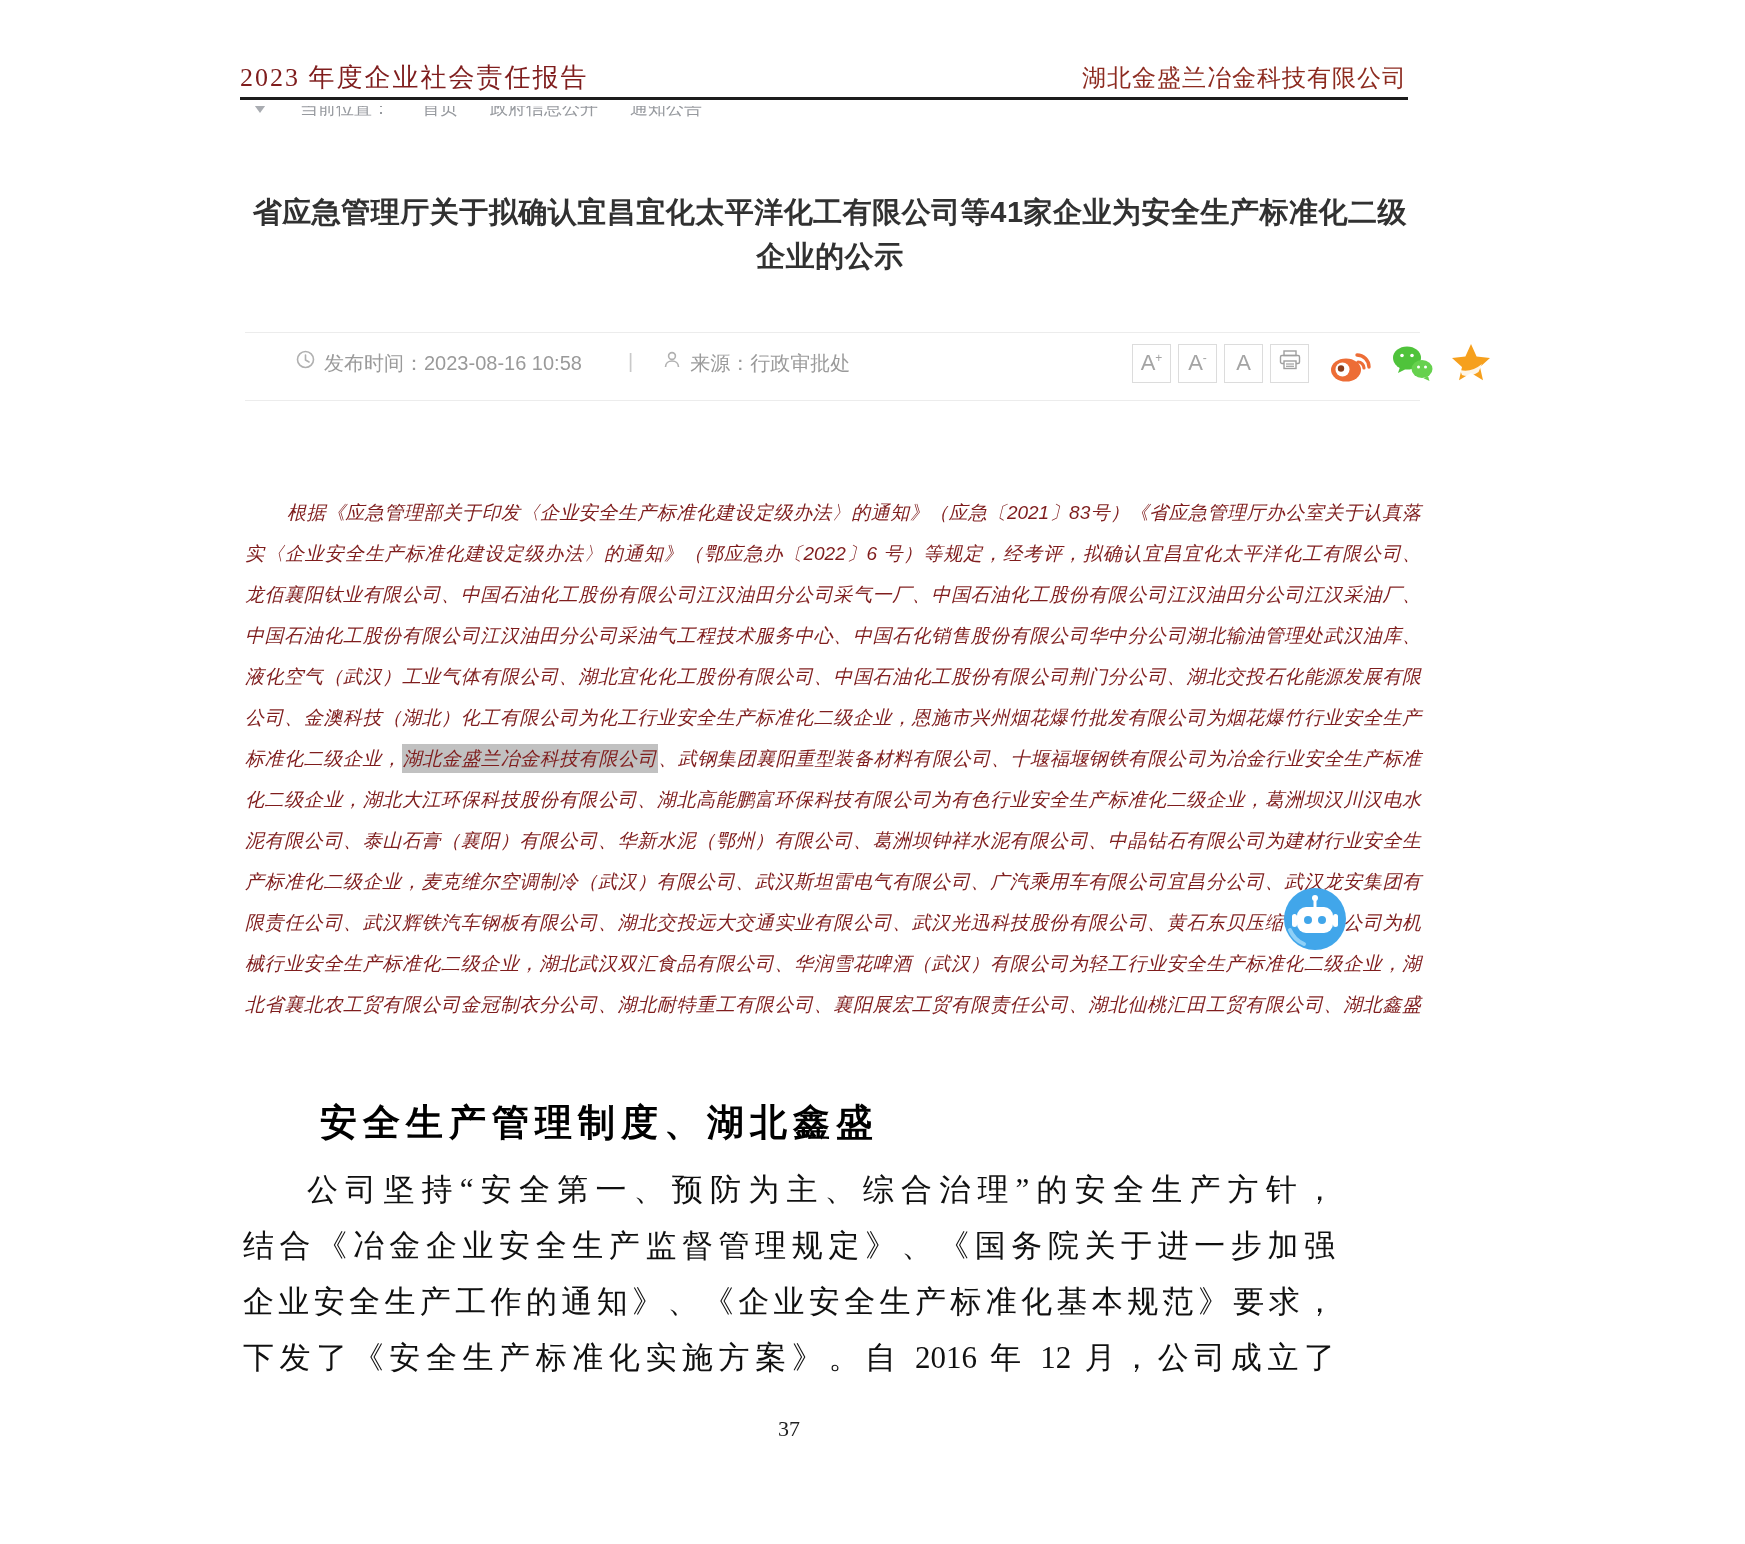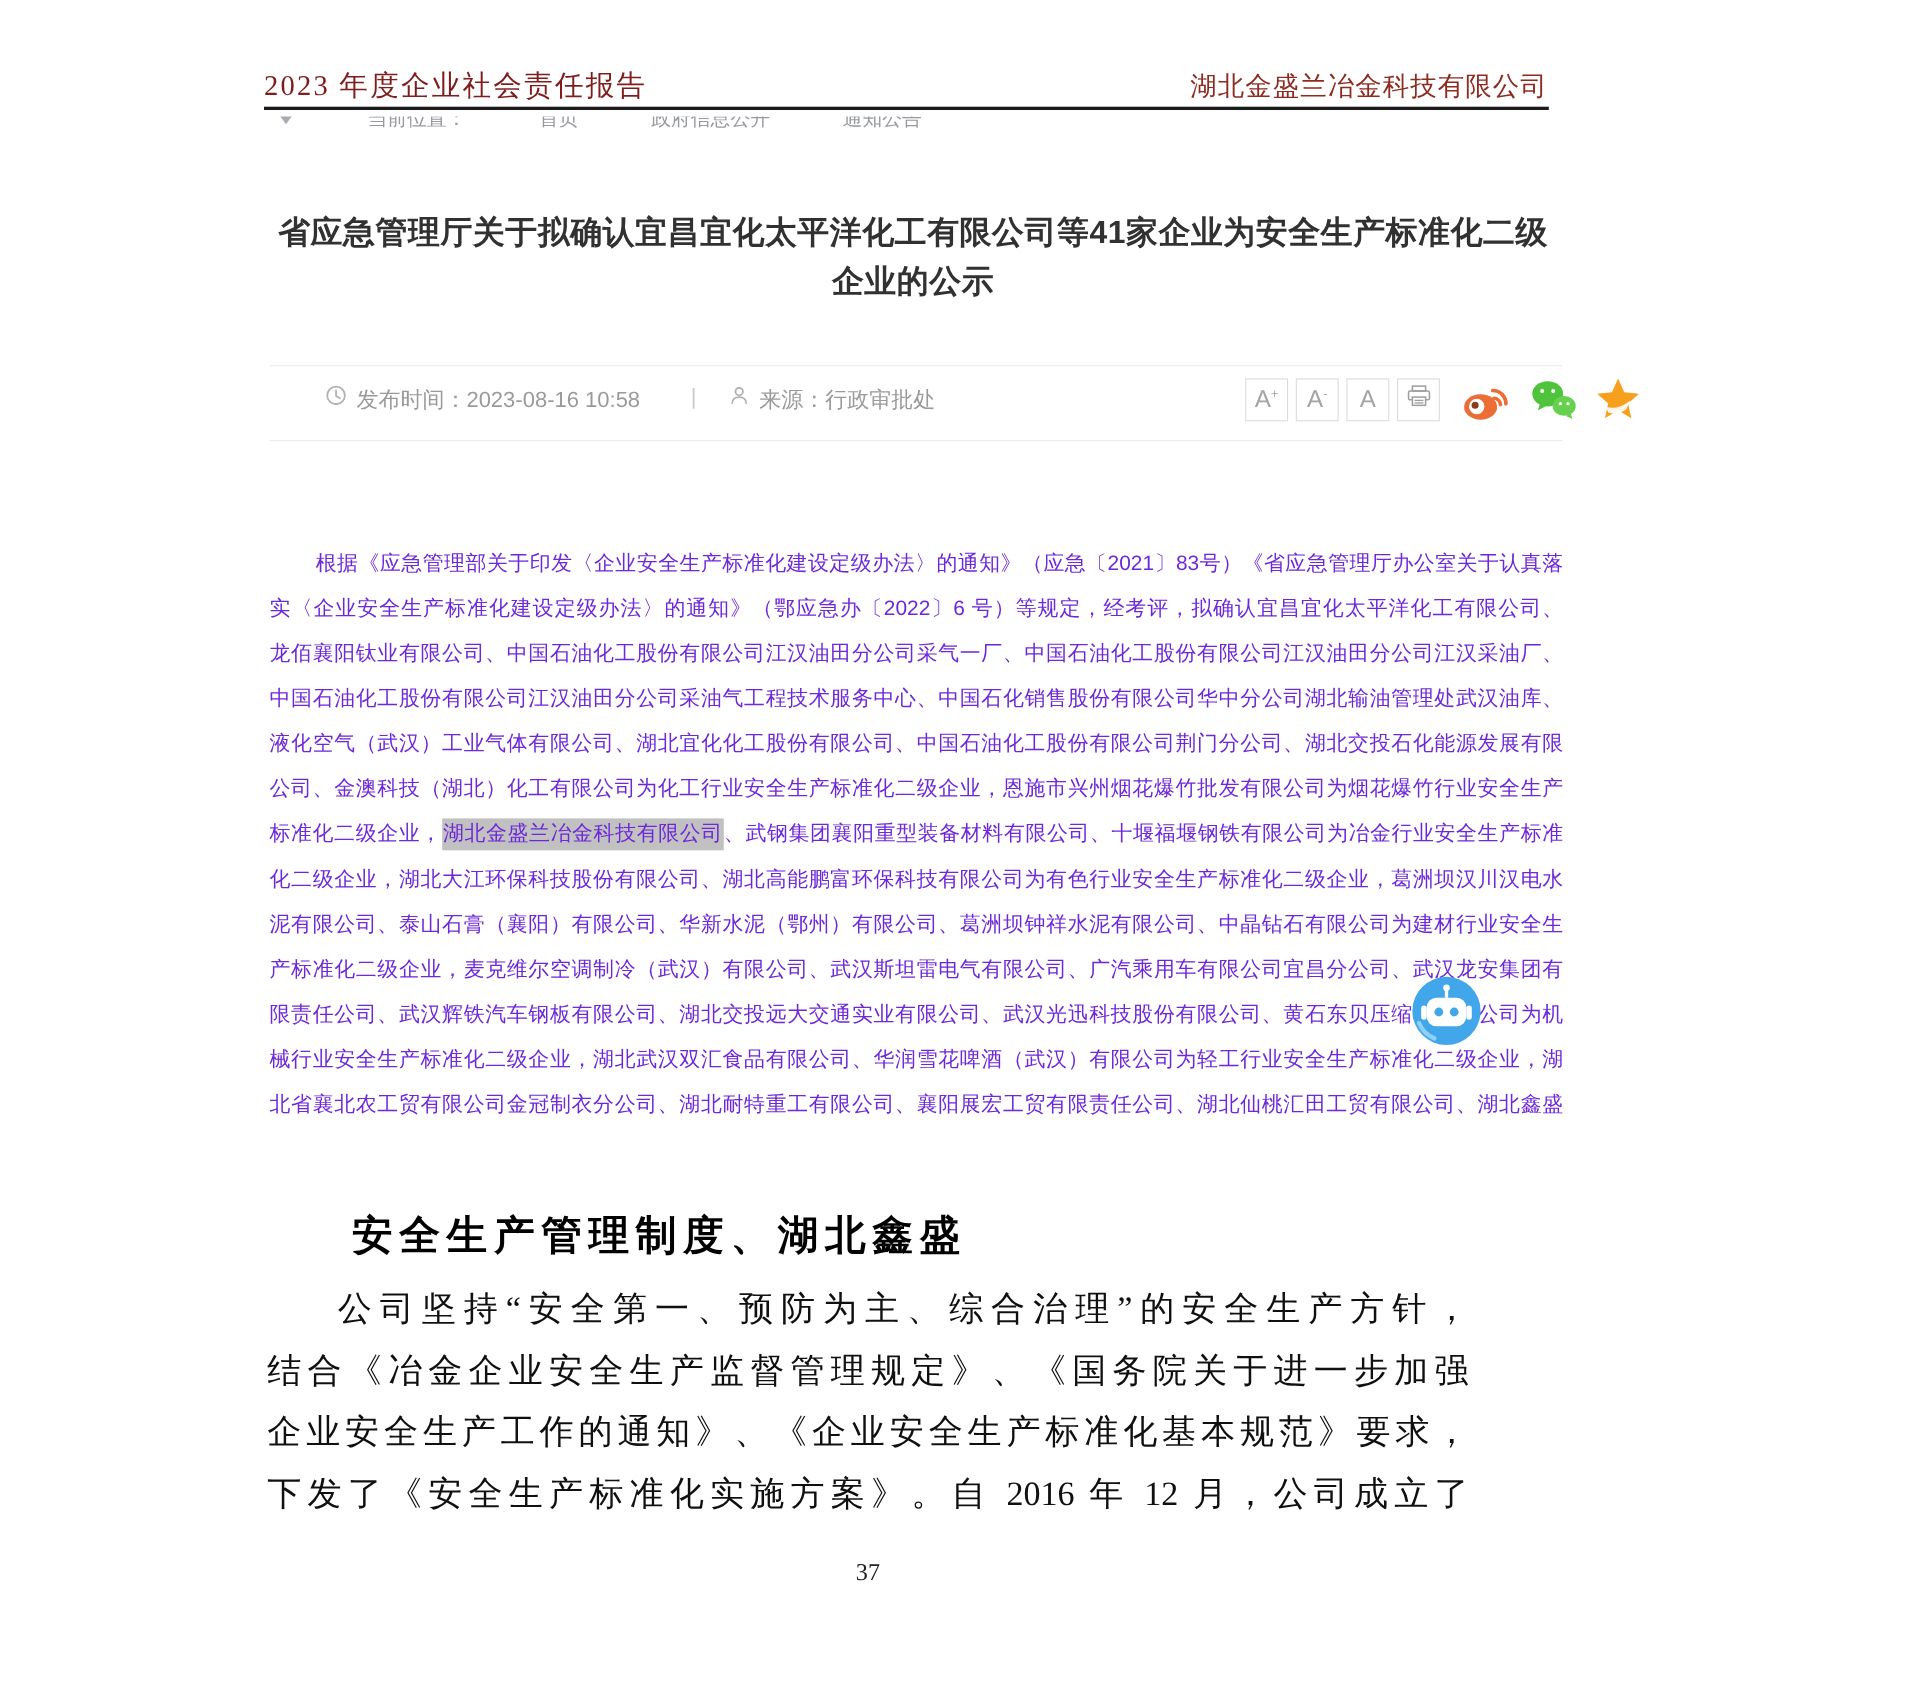--- a/index.html
+++ b/index.html
@@ -15,21 +15,21 @@
   }
   .hdr-right {
     position:absolute; right:338px; top:62px; font-size:24px; color:#8d2b20;
     font-family:"Liberation Serif","DejaVu Serif",serif; letter-spacing:1px;
   }
   .hdr-rule { position:absolute; left:240px; top:97px; width:1168px; height:3px; background:#1c1c1c; }
 
   
   .crumbs { position:absolute; left:252px; top:106px; width:700px; height:17px; overflow:hidden; }
   .crumbs-inner {
-    display:flex; align-items:flex-start; gap:66px; transform:translateY(-10px);
+    display:flex; align-items:flex-start; gap:32px; transform:translateY(-10px);
     color:#96999e; font-size:18px; white-space:nowrap;
   }
   .crumb-tri {
     width:0; height:0; border-left:8px solid transparent; border-right:8px solid transparent;
     border-top:11px solid #a9acb1; margin-top:6px;
   }
 
   
   .wp-title {
     position:absolute; left:240px; top:190px; width:1180px; text-align:center;
@@ -54,21 +54,21 @@
     font-size:22px; display:flex; align-items:center; justify-content:center;
     margin-right:7px; cursor:pointer;
   }
   .tb-box sup { font-size:12px; margin-top:-10px; }
   .share { margin-left:12px; margin-right:4px; cursor:pointer; }
   .share svg { display:block; }
 
   
   .wp-body {
     position:absolute; left:245px; top:492px; width:1176px;
-    font-size:19px; color:#6d28d9; line-height:41px;
+    font-size:19px; color:#7f1d1d; line-height:41px;font-style:italic;
   }
   .bline { text-align:justify; text-align-last:justify; height:41px; white-space:nowrap; }
   .bline.indent { padding-left:42px; }
   .hl { background:#c1c1c1; padding:4px 1px; }
 
   
   .robot { position:absolute; left:1282px; top:886px; width:66px; height:66px; cursor:pointer; }
 
   
   .sec-heading {

